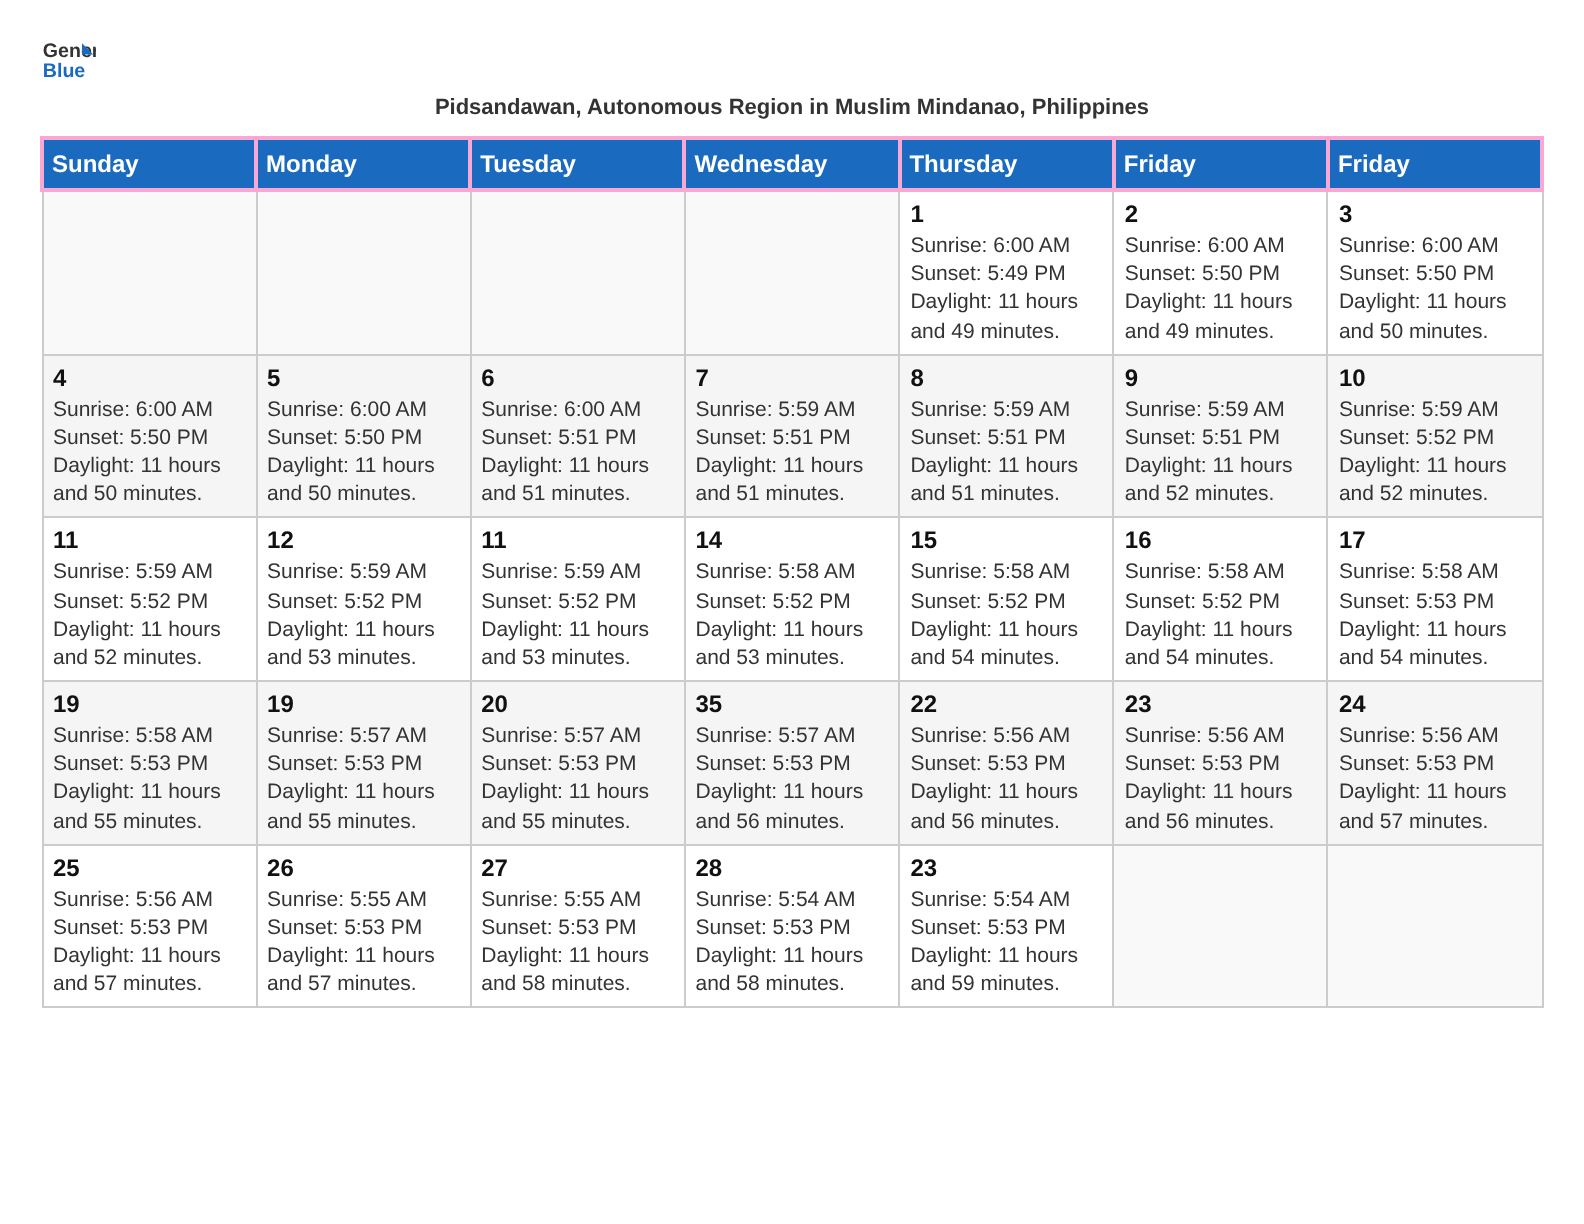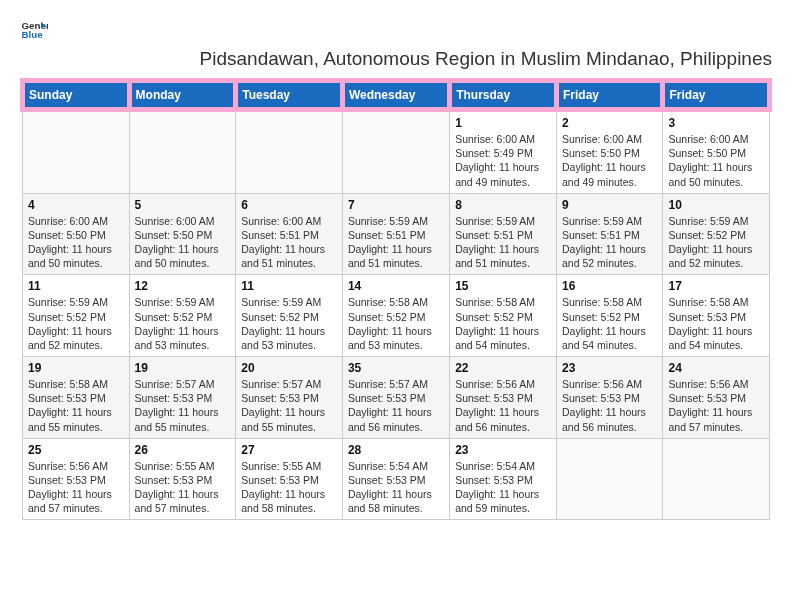--- a/index.html
+++ b/index.html
@@ -25,38 +25,38 @@
       width: 28px;
       height: 28px;
     }
     .month-title {
       font-size: 32px;
       font-weight: bold;
       color: #333;
       text-align: right;
     }
     .subtitle {
-      text-align: right;
-      font-size: 19px;
+      text-align: center;
+      font-size: 11px;
       color: #333;
       margin-bottom: 8px;
-      font-weight: normal;
+      font-weight: bold;
     }
     .calendar {
       width: 100%;
       border-collapse: collapse;
       font-size: 11px;
     }
     .calendar th {
       background: #1a6bbf;
       color: #fff;
       padding: 5px 4px;
       text-align: left;
       font-size: 12px;
-      border: 5px solid #f9a8d4;
+      border: 2px solid #f9a8d4;
     }
     .calendar td {
       border: 1px solid #ccc;
       vertical-align: top;
       padding: 4px 5px;
       width: 108px;
       height: 80px;
       background: #fff;
     }
     .calendar tr:nth-child(even) td {

